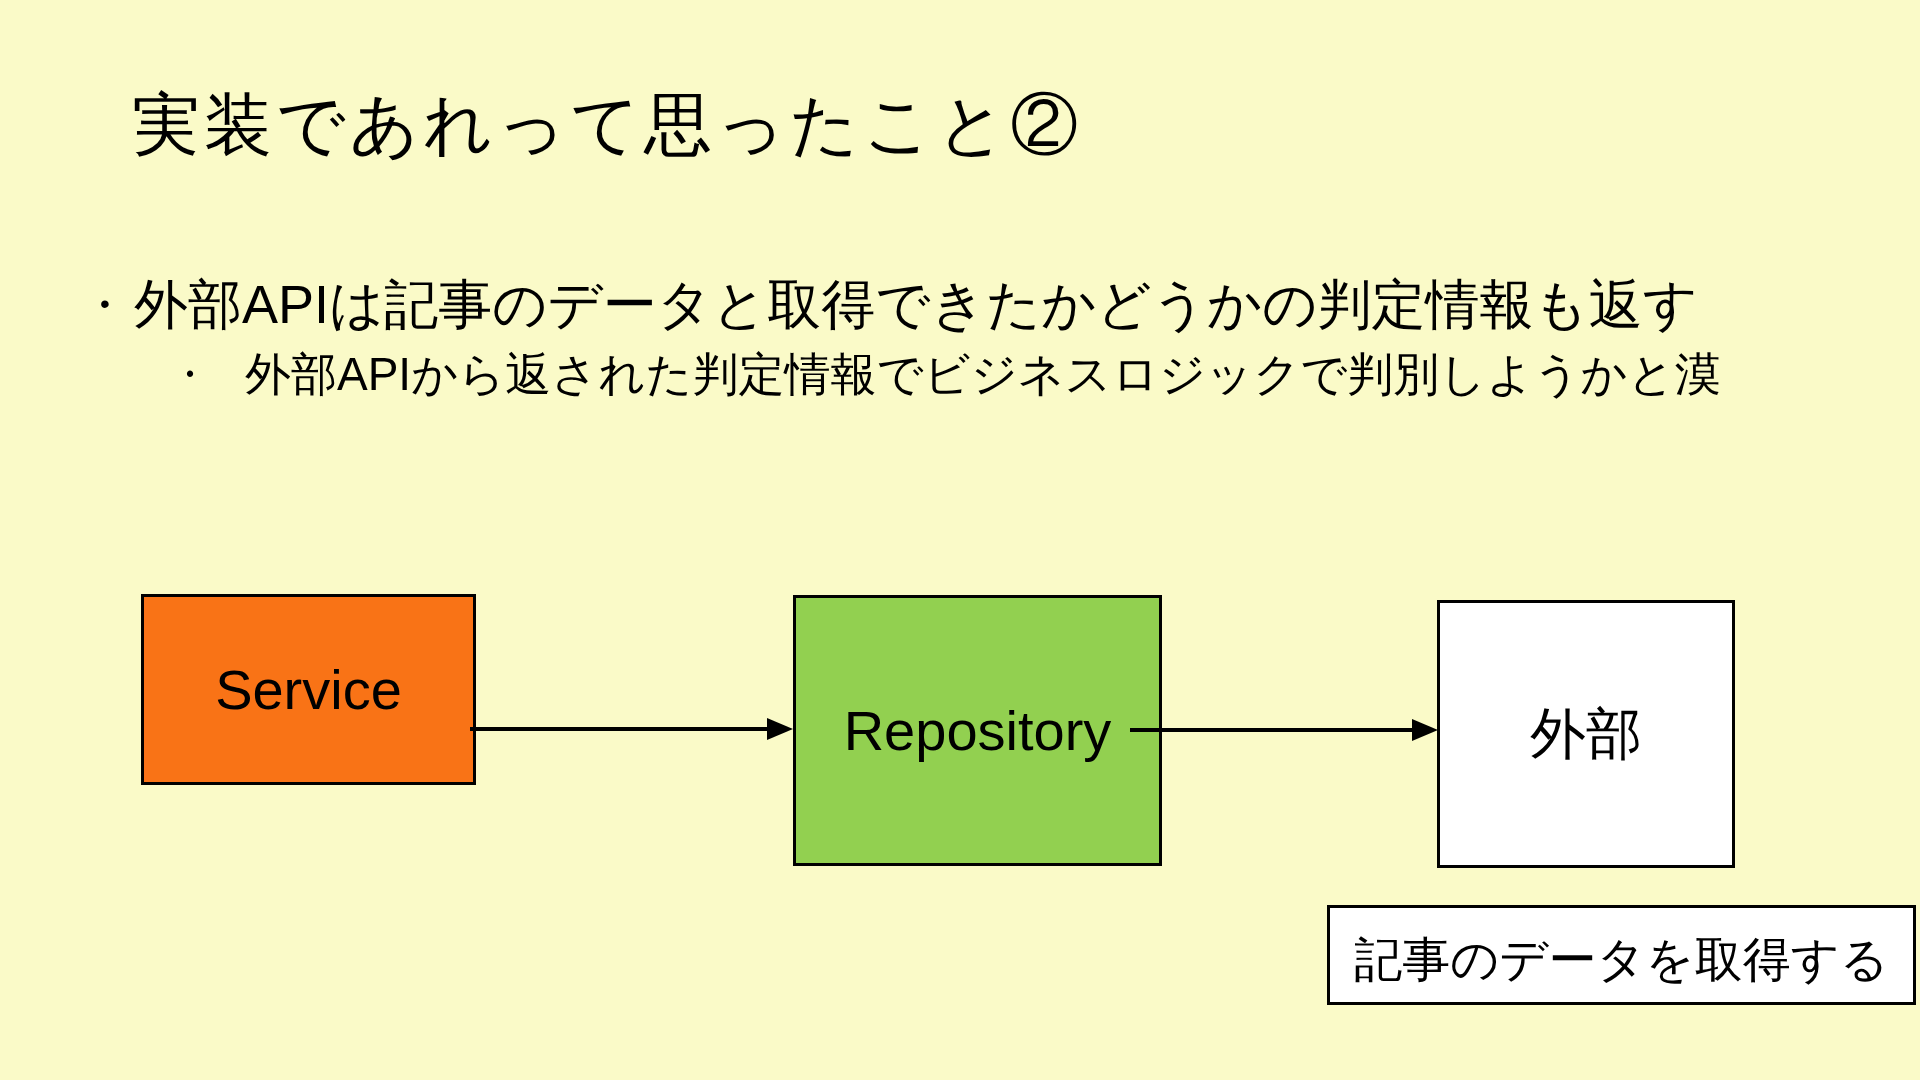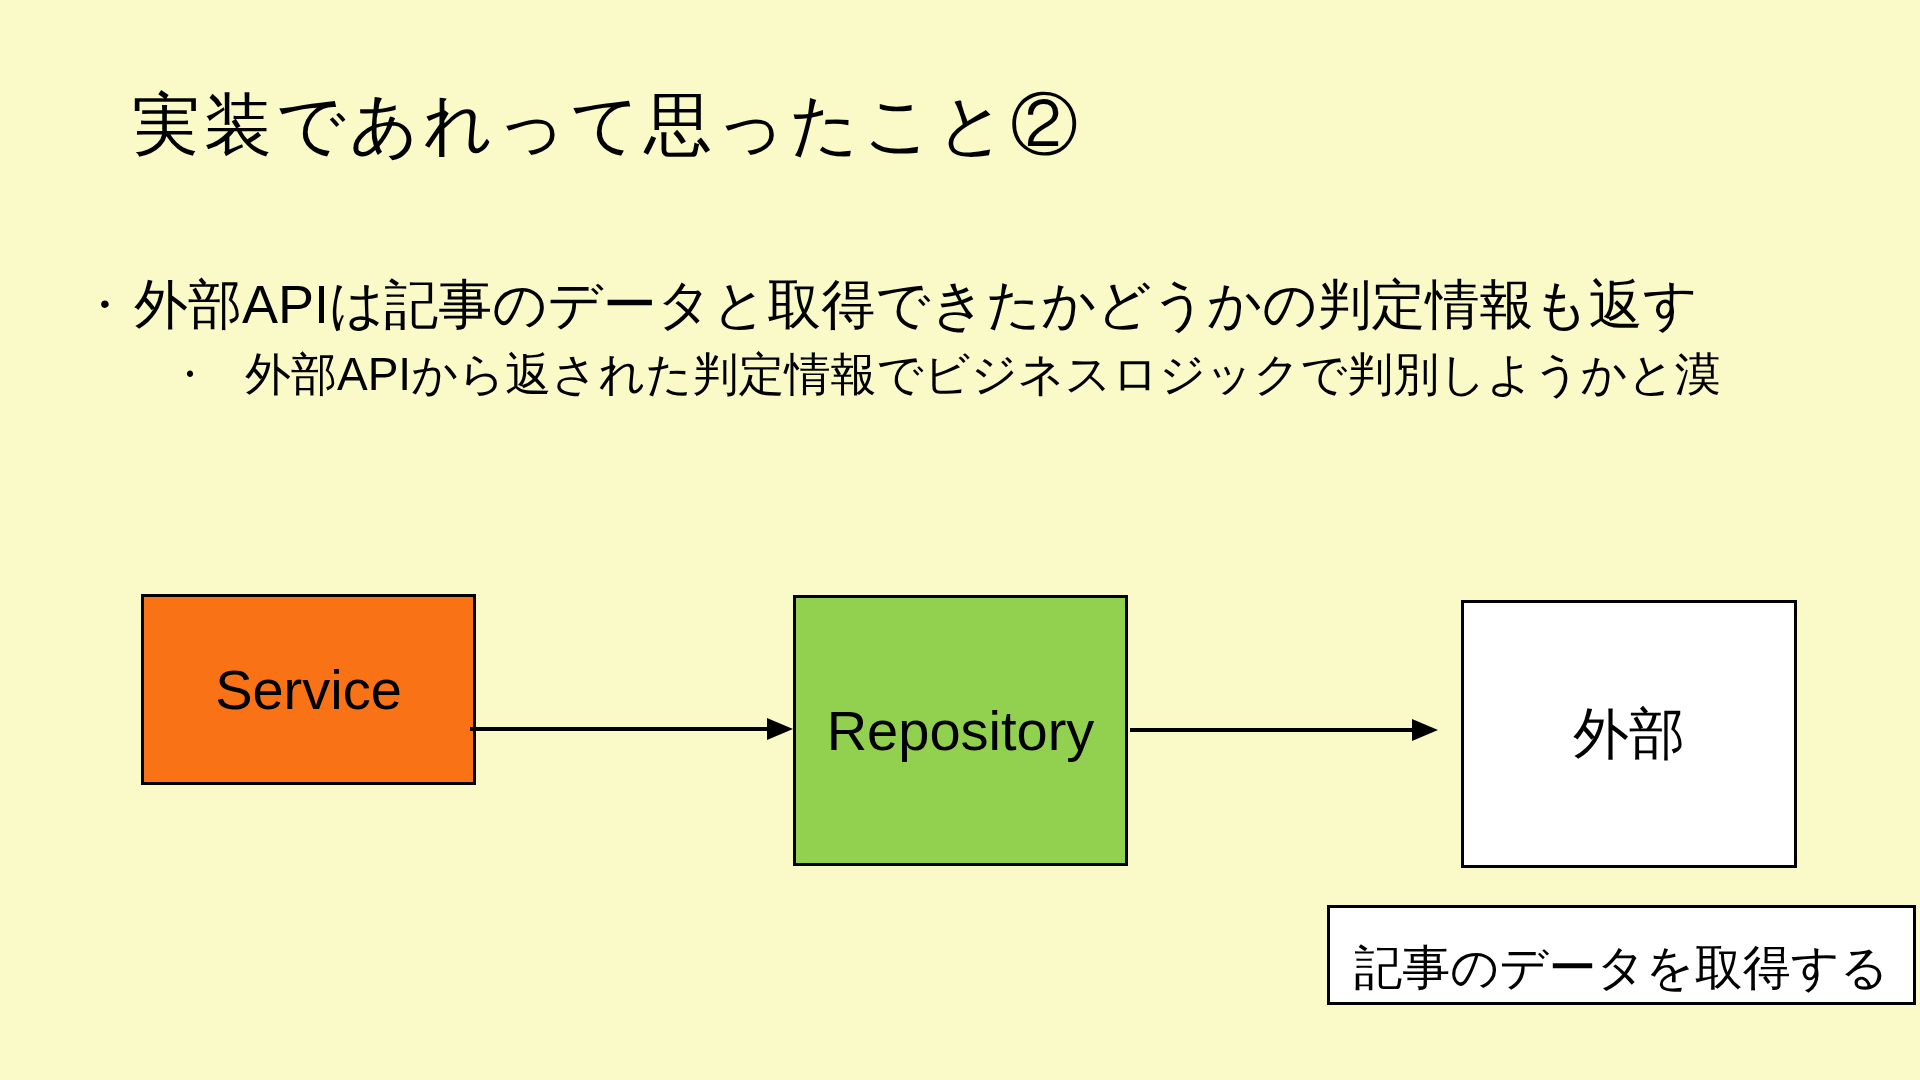--- a/index.html
+++ b/index.html
@@ -59,36 +59,36 @@
     border: 3px solid #000;
     display: flex;
     flex-direction: column;
     align-items: center;
     justify-content: center;
     text-align: center;
     font-size: 56px;
     line-height: 74px;
   }
   .service-box    { left: 133px;  top: 594px; width: 335px; height: 191px; background: #f97316; margin-left: 8px; }
-  .repository-box { left: 793px;  top: 595px; width: 335px; height: 271px; background: #92D050; }
-  .webapi-box     { left: 1437px; top: 600px; width: 336px; height: 268px; background: #FFFFFF; margin-left: 24px; }
+  .repository-box { left: 793px;  top: 595px; width: 369px; height: 271px; background: #92D050; }
+  .webapi-box     { left: 1437px; top: 600px; width: 298px; height: 268px; background: #FFFFFF; }
 
   
   .caption-box {
     position: absolute;
     left: 1327px;
     top: 905px;
     width: 589px;
     height: 100px;
     background: #FFFFFF;
     border: 3px solid #000;
     display: flex;
     justify-content: center;
     align-items: flex-start;
-    padding-top: 28px;
+    padding-top: 20px;
     font-size: 48px;
     white-space: nowrap;
   }
 
   
   .arrow { position: absolute; height: 22px; }
   .arrow .shaft {
     position: absolute;
     left: 0; right: 20px; top: 9px;
     height: 4px;

